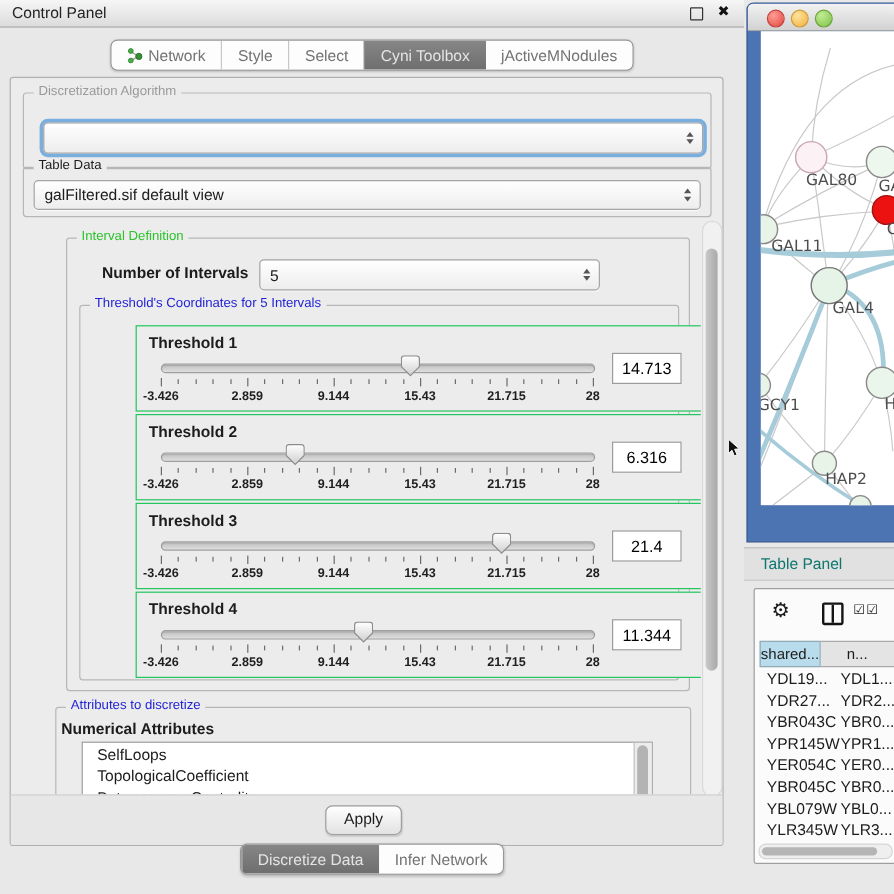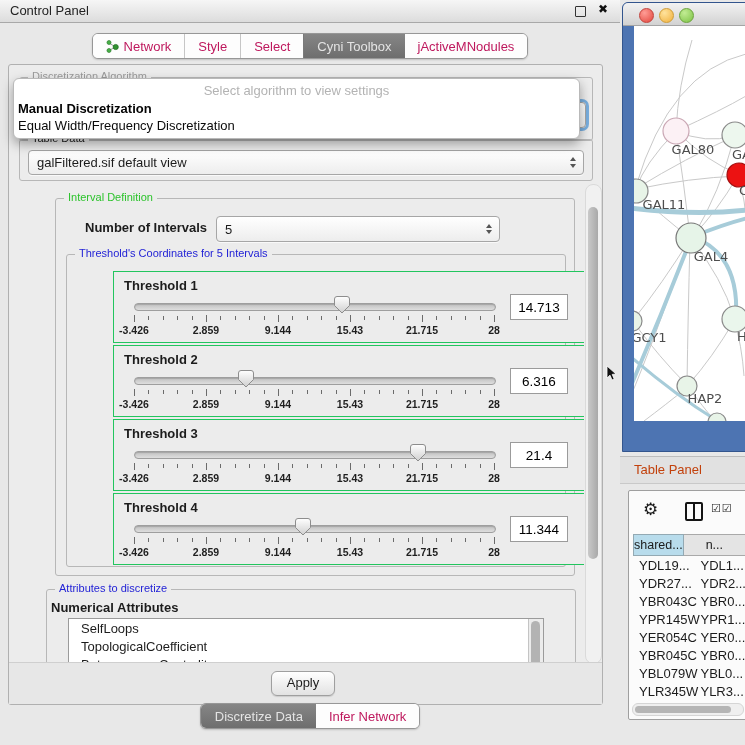--- a/index.html
+++ b/index.html
@@ -10,21 +10,21 @@
             background:linear-gradient(#f6f6f6,#dcdcdc);border-bottom:1px solid #a8a8a8;}
   .titlebar .ttl{position:absolute;left:10px;top:3px;font-size:13px;color:#232323;}
   .tb-float{position:absolute;right:34px;top:6px;width:9px;height:9px;border:1.5px solid #333;border-radius:1px;}
   .tb-close{position:absolute;right:12px;top:2px;font-family:"DejaVu Sans",sans-serif;font-size:12px;font-weight:bold;color:#111;}
   
   .tabrow{position:absolute;left:0;width:620px;display:flex;justify-content:center;}
   .tabrow.top{top:33px;}
   .tabrow.bottom{top:703px;}
   .pill{display:inline-flex;background:#fdfdfd;border:1px solid #979797;border-radius:6px;overflow:hidden;
         box-shadow:0 1px 2px rgba(0,0,0,.18);height:24px;}
-  .ptab{display:flex;align-items:center;gap:5px;padding:0 13px;font-size:13px;color:#be185d;background:#fdfdfd;cursor:default;}
+  .ptab{display:flex;align-items:center;gap:5px;padding:0 13px;font-size:13px;color:#737373;background:#fdfdfd;cursor:default;}
   .ptab.sep{border-left:1px solid #c6c6c6;}
   .ptab.sel{background:linear-gradient(#868686,#6e6e6e);color:#e4e4e4;border-left:1px solid #7a7a7a;}
   .main-panel{position:absolute;left:8px;top:64px;width:593px;height:639px;background:#ececec;
               border:1px solid #b0b0b0;border-radius:3px;}
   
   .group{position:absolute;border:1px solid #b7b7b7;border-radius:3px;}
   .gtitle{position:absolute;top:-8px;left:8px;background:#ececec;padding:0 4px;font-size:11px;white-space:nowrap;}
   .gtitle.green{color:#2cc32c;}
   .gtitle.blue{color:#2323d6;}
   .gtitle.gray{color:#9a9a9a;}
@@ -80,21 +80,21 @@
   .net-titlebar{position:absolute;left:0;top:0;width:100%;height:22px;border-radius:5px 5px 0 0;
                 background:linear-gradient(#f2f2f2,#d2d2d2);border-bottom:1px solid #a5a5a5;}
   .light{position:absolute;top:4.5px;width:13px;height:13px;border-radius:50%;}
   .light.red{left:16px;background:radial-gradient(circle at 35% 30%,#ff9d96,#e2463d);border:1px solid #c2423b;}
   .light.yellow{left:36px;background:radial-gradient(circle at 35% 30%,#ffe39d,#f0b03c);border:1px solid #cf9c36;}
   .light.green{left:56px;background:radial-gradient(circle at 35% 30%,#c2ec94,#7cc244);border:1px solid #6ba33c;}
   .netcanvas{position:absolute;left:11px;top:23px;width:112px;height:395px;background:#fff;}
   
   .tp-bar{position:absolute;left:620px;top:456px;width:125px;height:26px;background:#e1e1e1;
           border-top:1px solid #bdbdbd;border-bottom:1px solid #c9c9c9;}
-  .tp-bar .ttl{position:absolute;left:14px;top:5px;font-size:13px;color:#c2410c;}
+  .tp-bar .ttl{position:absolute;left:14px;top:5px;font-size:13px;color:#0f766e;}
   .tp-card{position:absolute;left:628px;top:490px;width:120px;height:228px;background:#fbfbfb;
            border:1px solid #9f9f9f;border-radius:2px;}
   .tp-toolbar{position:absolute;left:0;top:0;width:100%;height:42px;}
   .gear{position:absolute;left:14px;top:8px;font-family:"DejaVu Sans",sans-serif;font-size:17px;color:#1a1a1a;}
   .split-icon{position:absolute;left:56px;top:11px;width:14px;height:15px;border:2px solid #141414;border-radius:2px;}
   .split-icon span{position:absolute;left:50%;top:0;width:2px;height:100%;margin-left:-1px;background:#141414;}
   .checks{position:absolute;left:82px;top:11px;font-family:"DejaVu Sans",sans-serif;font-size:11px;color:#222;letter-spacing:1px;}
   .tp-header{position:absolute;left:4px;top:43px;width:116px;height:22px;display:flex;font-size:12.5px;}
   .hcell{border:1px solid #93a9b3;display:flex;align-items:center;justify-content:center;}
   .hcell.c1{width:75px;background:#b8dcec;}
@@ -427,25 +427,20 @@
     <div class="pill">
       <div class="ptab sel">
           <span>Discretize Data</span>
         </div>
       <div class="ptab">
           <span>Infer Network</span>
         </div>
     </div>
   </div>
 
-  <div class="popup">
-    <div class="hint">Select algorithm to view settings</div>
-    <div class="opt1">Manual Discretization</div>
-    <div class="opt2">Equal Width/Frequency Discretization</div>
-  </div>
 
   <div class="netwin">
     <div class="net-titlebar">
       <span class="light red"></span>
       <span class="light yellow"></span>
       <span class="light green"></span>
     </div>
     <div class="netcanvas">
       <svg id="net-svg" width="112" height="395" viewBox="0 0 112 395">
           <path d="M42 105 Q10 138 2 163" fill="none" stroke="#c9c9c9" stroke-width="1"></path>

